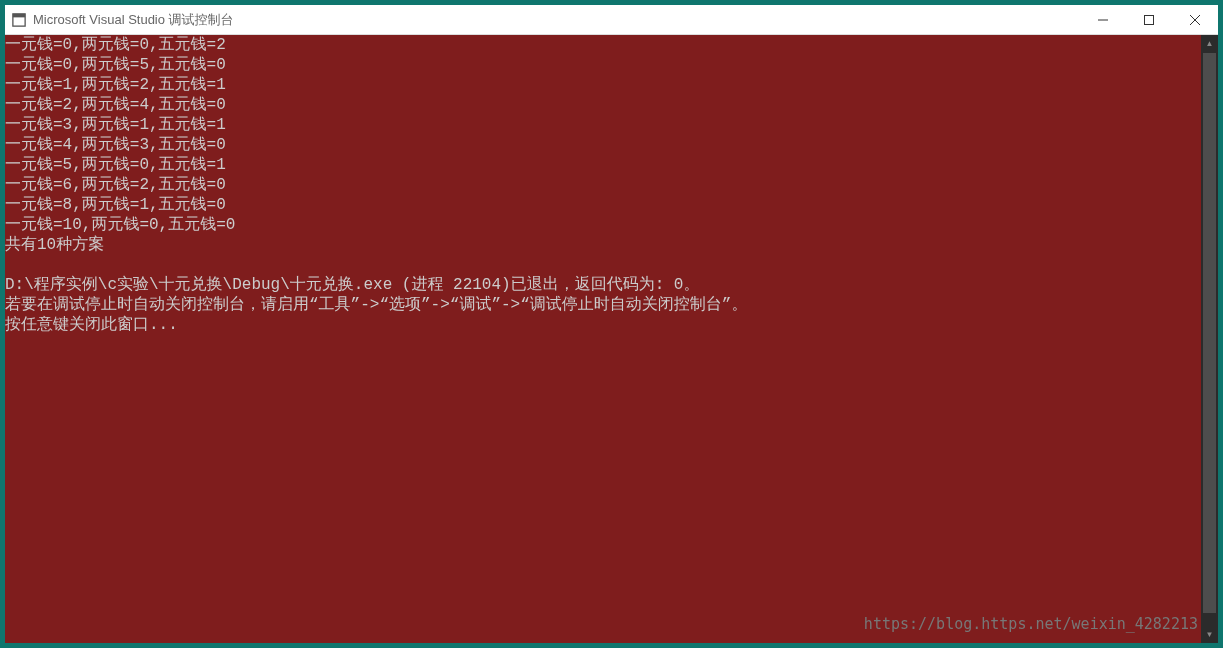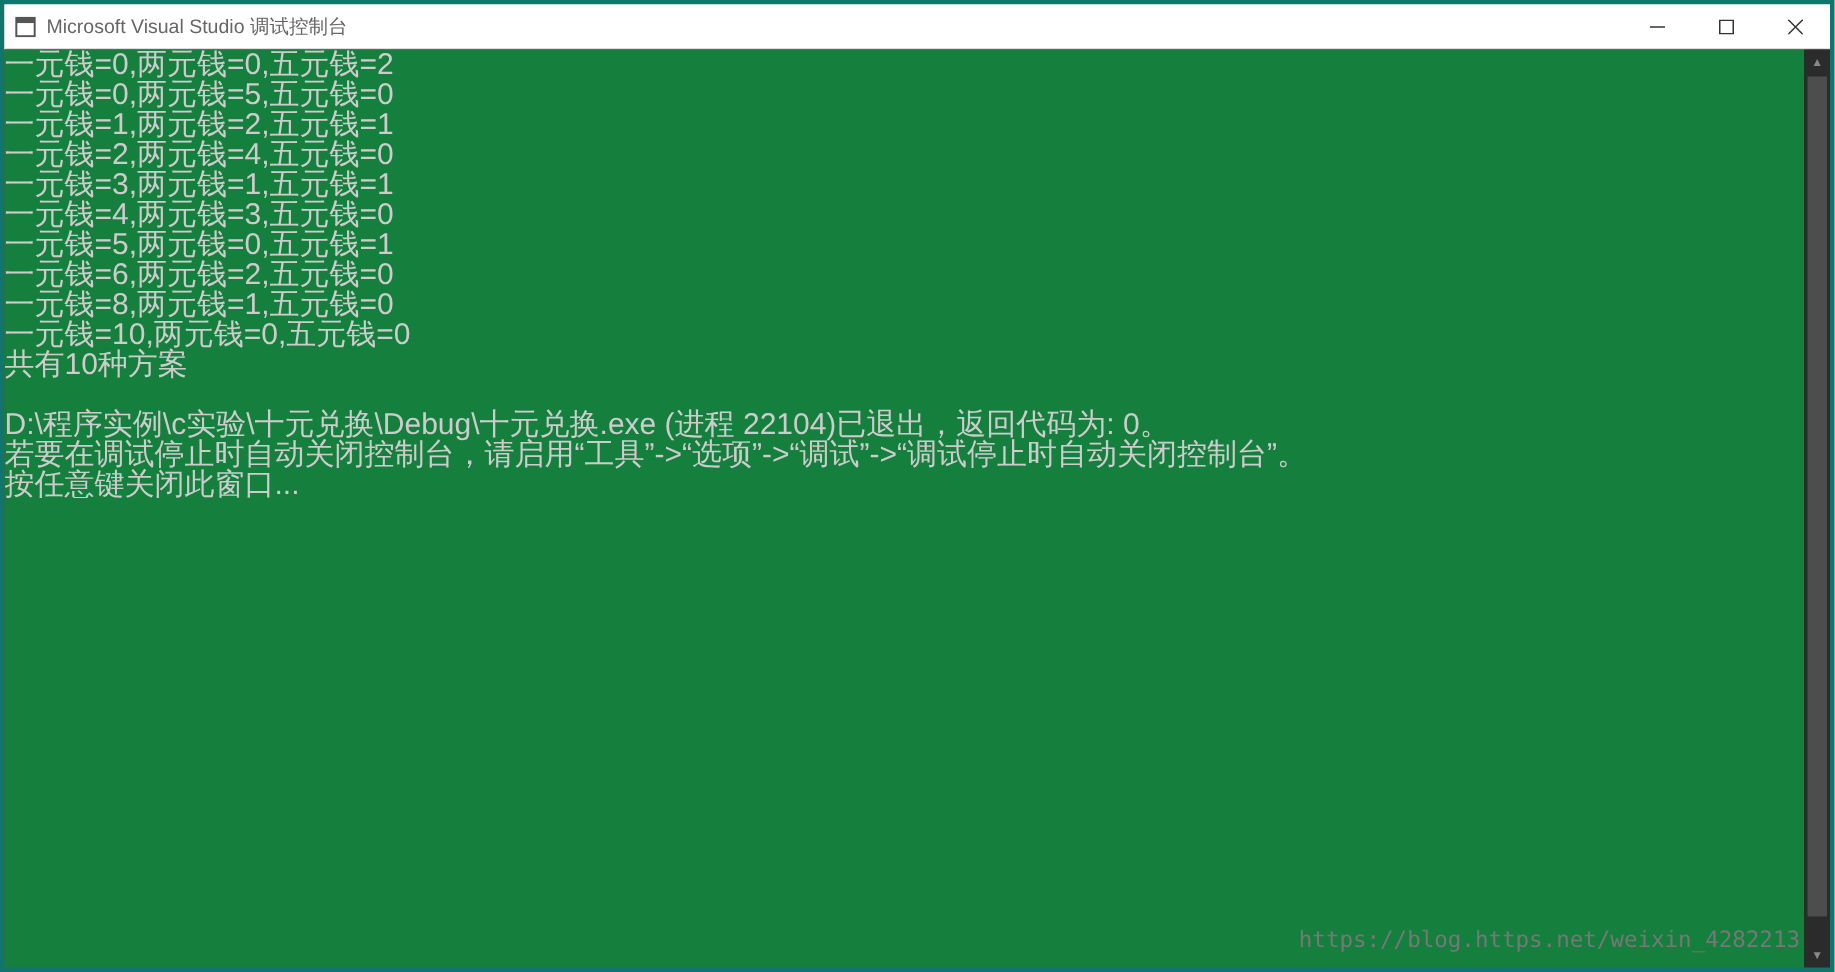--- a/index.html
+++ b/index.html
@@ -12,21 +12,21 @@
       height: 648px;
       font-family: "Microsoft YaHei", "SimSun", sans-serif;
       background: #f0f0f0;
       overflow: hidden;
       position: relative;
     }
     .window {
       width: 1223px;
       height: 648px;
       background: #fff;
-      border: 3px solid #0f766e;
+      border: 5px solid #0f766e;
       display: flex;
       flex-direction: column;
     }
     .titlebar {
       height: 30px;
       background: #ffffff;
       display: flex;
       align-items: center;
       padding: 0 0 0 6px;
       border-bottom: 1px solid #ddd;
@@ -64,24 +64,24 @@
       cursor: pointer;
     }
     .console-area {
       flex: 1;
       background: #000;
       display: flex;
       position: relative;
     }
     .console-content {
       flex: 1;
-      background: #15803d;
+      background: #7f1d1d;
       color: #cccccc;
-      font-family: Liberation Sans, sans-serif;
-      font-size: 20px;
+      font-family: Liberation Mono, monospace;
+      font-size: 16px;
       line-height: 20px;
       padding: 0;
       white-space: pre;
       overflow: hidden;
     }
     .console-line {
       white-space: pre;
     }
     .scrollbar {
       width: 17px;

